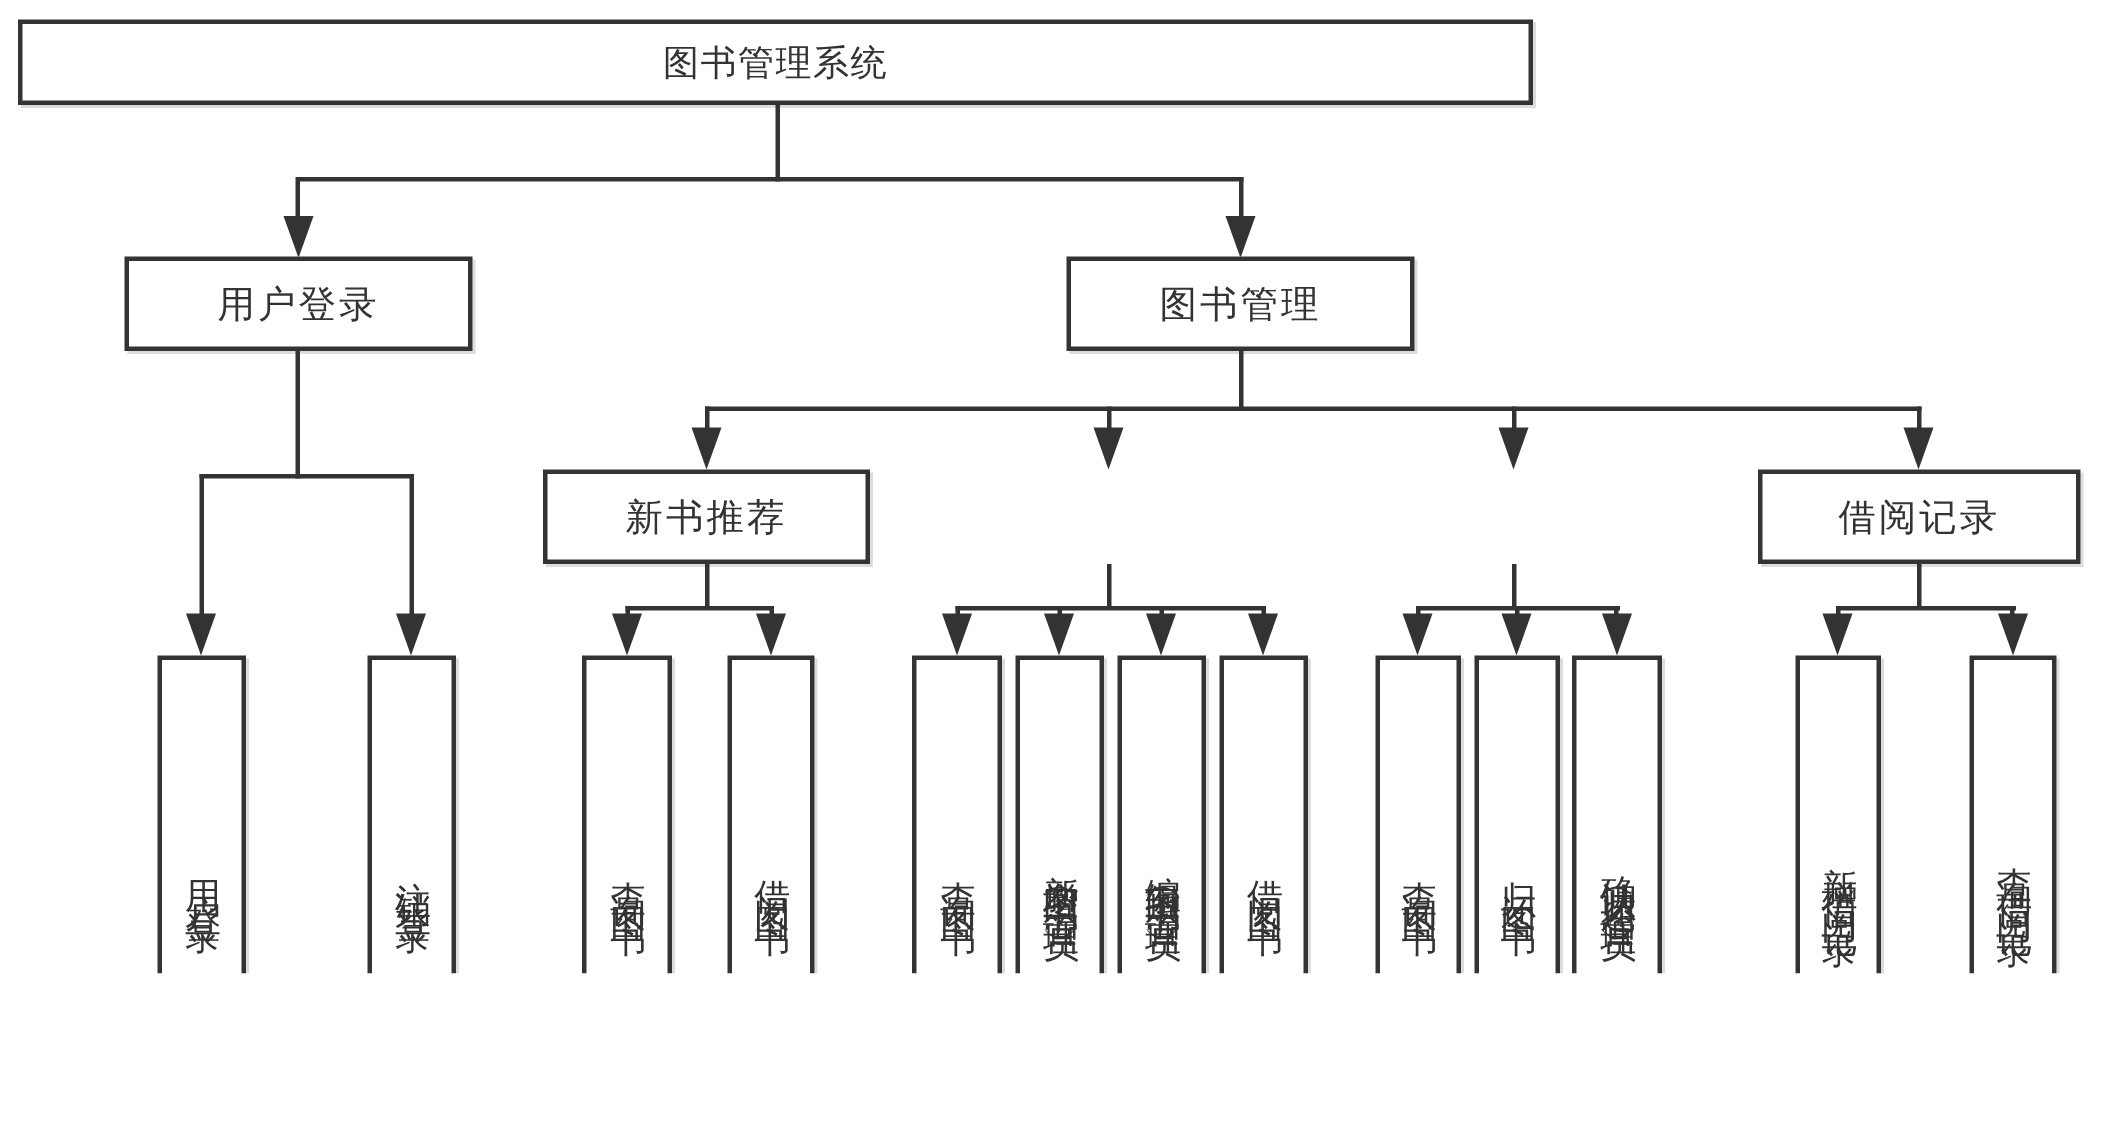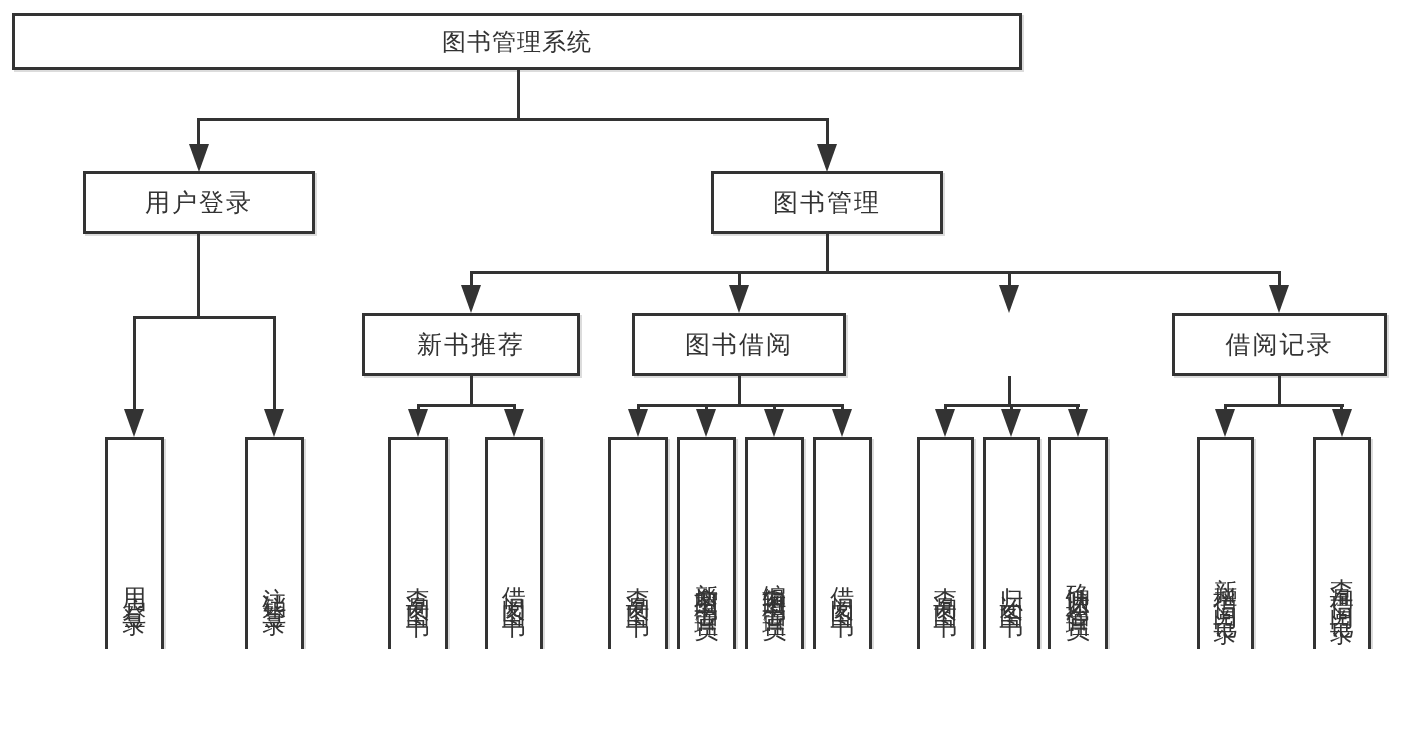--- a/index.html
+++ b/index.html
@@ -62,21 +62,20 @@
   <div class="line vline" style="left:470px;top:271px;height:15px"></div>
   <div class="ahead" style="left:461px;top:285px"></div>
   <div class="line vline" style="left:738px;top:271px;height:15px"></div>
   <div class="ahead" style="left:729px;top:285px"></div>
   <div class="line vline" style="left:1008px;top:271px;height:15px"></div>
   <div class="ahead" style="left:999px;top:285px"></div>
   <div class="line vline" style="left:1278px;top:271px;height:15px"></div>
   <div class="ahead" style="left:1269px;top:285px"></div>
 
   <div class="node" style="left:362px;top:313px;width:218px;height:63px">新书推荐</div>
-  <div class="node" style="left:632px;top:313px;width:214px;height:63px">图书借阅</div>
   <div class="node" style="left:1172px;top:313px;width:215px;height:63px">借阅记录</div>
 
   <div class="line vline" style="left:470px;top:376px;height:29px"></div>
   <div class="line hline" style="left:417px;top:404px;width:99px"></div>
   <div class="line vline" style="left:417px;top:404px;height:6px"></div>
   <div class="ahead" style="left:408px;top:409px"></div>
   <div class="line vline" style="left:513px;top:404px;height:6px"></div>
   <div class="ahead" style="left:504px;top:409px"></div>
 
   <div class="line vline" style="left:738px;top:376px;height:29px"></div>

